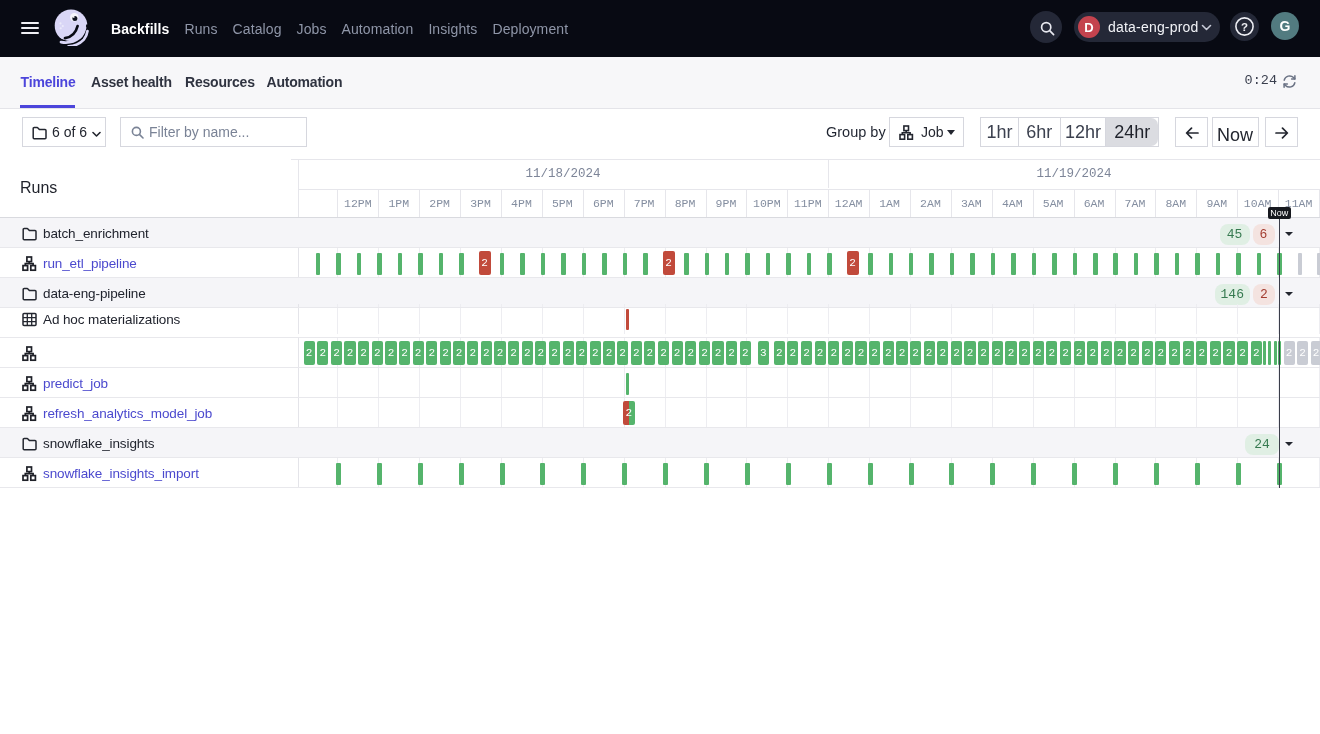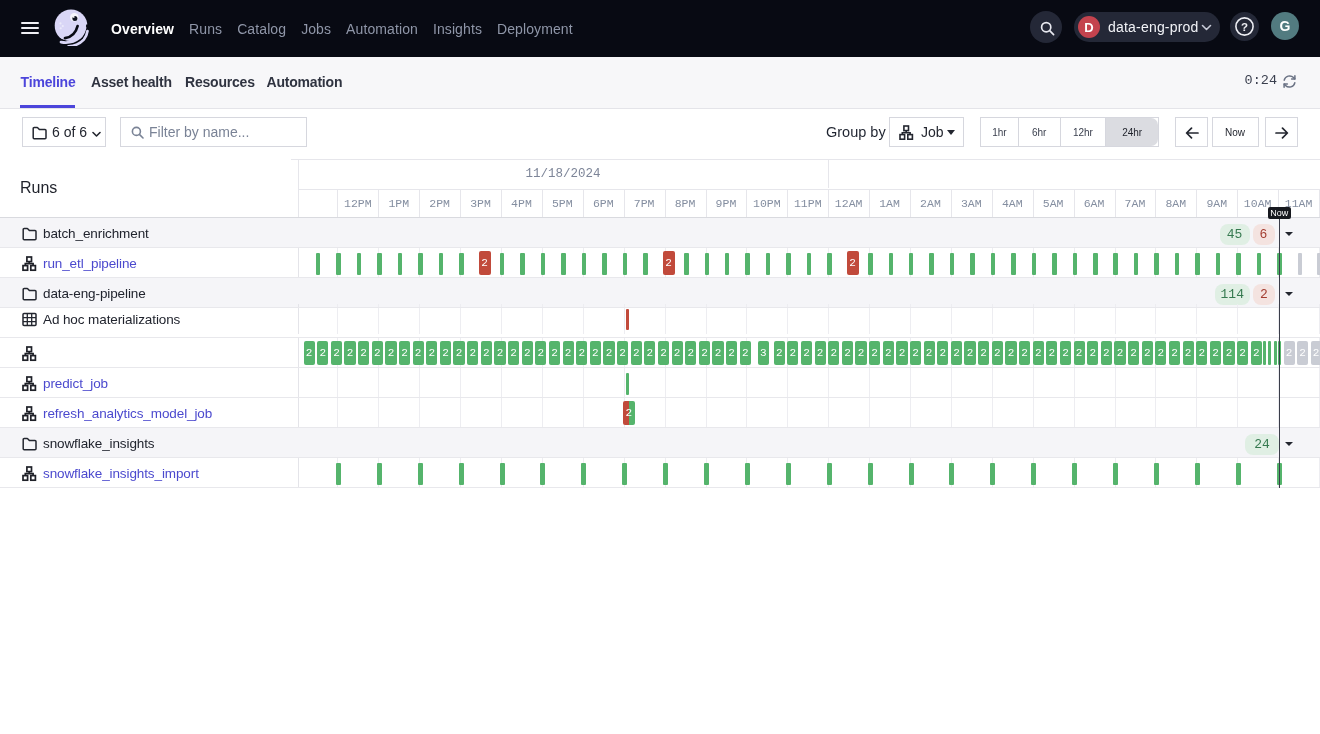--- a/index.html
+++ b/index.html
@@ -10,21 +10,21 @@
 .nav{position:absolute;top:0;height:57px;display:flex;align-items:center;gap:15px;left:111px}
 .nav a{font-size:14px;color:#8F96A8;text-decoration:none;letter-spacing:.1px}
 .nav a.on{color:#fff;font-weight:700}
 
 #tabbar{position:absolute;left:0;top:57px;width:1320px;height:51.5px;background:#F7F7F9;border-bottom:1px solid #E4E4E9}
 .tab{position:absolute;top:57px;height:50px;display:flex;align-items:center;font-size:14px;letter-spacing:-0.2px;font-weight:700;color:#2F3340}
 .tab.on{color:#4C45DB}
 #tabuline{position:absolute;top:105px;height:3px;background:#4C45DB}
 
 .btn{position:absolute;top:117px;height:30px;border:1px solid #D6D7DE;border-radius:0;background:#fff;
- display:flex;align-items:center;justify-content:center;font-size:10px;color:#23262F}
+ display:flex;align-items:flex-end;justify-content:center;font-size:18px;color:#23262F}
 .seg{display:flex;padding:0}
 .seg>div{height:28px;display:flex;align-items:center;justify-content:center;border-right:1px solid #D6D7DE;color:#3C414F}
 .seg>div:last-child{border-right:none;border-radius:0 7px 7px 0}
 .seg>div.on{background:#DBDCE1;color:#1F222B}
 
 .hdrline{position:absolute;background:#E6E6EB}
 .datelab{position:absolute;top:159px;height:29px;display:flex;align-items:center;justify-content:center;
  font-family:"Liberation Mono",monospace;font-size:12.5px;color:#7D8598}
 .tlab{position:absolute;top:189px;height:28px;display:flex;align-items:center;justify-content:center;
  font-family:"Liberation Mono",monospace;font-size:11.5px;color:#848EA0}
@@ -61,21 +61,21 @@
 <path d="M8 34.1 Q18.5 36.1 26.6 29.7 Q30.7 26 32 19.6" stroke="#D9D6F6" stroke-width="2.8" fill="none" stroke-linecap="round"></path>
 <path d="M15.5 38.4 Q25 37.8 30.8 31.6 Q33.7 28.3 34.5 23" stroke="#D9D6F6" stroke-width="2.7" fill="none" stroke-linecap="round"></path>
 <circle cx="21.3" cy="9.3" r="4.2" fill="#F6F5FD"></circle>
 <circle cx="21.9" cy="10.4" r="2.5" fill="#101322"></circle>
 <circle cx="20.7" cy="8.9" r="0.9" fill="#fff"></circle>
 <circle cx="7.5" cy="15.4" r="1.05" fill="#ECEBFA"></circle>
 <circle cx="9.8" cy="18.1" r="1.05" fill="#ECEBFA"></circle>
 <circle cx="7.7" cy="20.3" r="1.05" fill="#ECEBFA"></circle>
 </svg>
 <div class="nav">
-      <a class="on">Overview</a>
+      <a class="on">Backfills</a>
       <a>Runs</a>
       <a>Catalog</a>
       <a>Jobs</a>
       <a>Automation</a>
       <a>Insights</a>
       <a>Deployment</a>
     </div>
 <div class="abs" style="left:1030px;top:11px;width:32px;height:32px;border-radius:50%;background:#242837"></div>
 <svg class="abs" style="left:1039.5px;top:20.5px" width="15" height="15" viewBox="0 0 15 15" fill="none" xmlns="http://www.w3.org/2000/svg">
       <circle cx="6.2" cy="6.2" r="4.6" stroke="#E8E9F0" stroke-width="1.7"></circle>
@@ -143,20 +143,21 @@
 <div class="btn" style="left:1211.5px;width:47px">Now</div>
 <div class="btn" style="left:1265px;width:33px"></div>
 <svg class="abs" style="left:1274.5px;top:126.5px" width="14" height="12" viewBox="0 0 14 12" fill="none" xmlns="http://www.w3.org/2000/svg">
       <path d="M7.5 1.2 L12.4 6 L7.5 10.8 M12.2 6 H1" stroke="#23262F" stroke-width="1.7" fill="none" stroke-linecap="round" stroke-linejoin="round"></path>
     </svg>
 <div class="hdrline" style="left:291px;top:159px;width:1029px;height:1px"></div>
 <div class="hdrline" style="left:298px;top:159px;width:1px;height:58.5px"></div>
 <div class="hdrline" style="left:298px;top:188.5px;width:1022px;height:1px"></div>
 <div class="abs" style="left:20px;top:159px;height:58px;display:flex;align-items:center;font-size:16px;color:#1F222B">Runs</div>
 <div class="datelab" style="left:298px;width:530.2px">11/18/2024</div>
+<div class="datelab" style="left:828.2px;width:491.8px">11/19/2024</div>
 <div class="hdrline" style="left:828.2px;top:159px;width:1px;height:29px"></div>
 <div class="hdrline" style="left:337.4px;top:188.5px;width:1px;height:29px"></div>
 <div class="tlab" style="left:337.4px;width:40.9px">12PM</div>
 <div class="hdrline" style="left:378.3px;top:188.5px;width:1px;height:29px"></div>
 <div class="tlab" style="left:378.3px;width:40.9px">1PM</div>
 <div class="hdrline" style="left:419.2px;top:188.5px;width:1px;height:29px"></div>
 <div class="tlab" style="left:419.2px;width:40.9px">2PM</div>
 <div class="hdrline" style="left:460.1px;top:188.5px;width:1px;height:29px"></div>
 <div class="tlab" style="left:460.1px;width:40.9px">3PM</div>
 <div class="hdrline" style="left:501px;top:188.5px;width:1px;height:29px"></div>
@@ -293,21 +294,21 @@
       <div class="tick g" style="left:1256.6px;top:4.5px;width:4.5px;height:22px"></div>
       <div class="tick g" style="left:1277px;top:4.5px;width:4.5px;height:22px"></div>
       <div class="tick fut" style="left:1298px;top:4.5px;width:4px;height:22px"></div>
       <div class="tick fut" style="left:1317px;top:4.5px;width:4px;height:22px"></div>
     </div>
 <div class="row grp" style="top:278px">
       <svg class="abs" style="left:22px;top:8px" width="15" height="16" viewBox="0 0 15 16" fill="none" xmlns="http://www.w3.org/2000/svg">
         <path d="M1.2 4.6 v8.2 a1 1 0 0 0 1 1 h10.8 a1 1 0 0 0 1-1 V5.6 a1 1 0 0 0 -1-1 H7.4 L5.9 2.9 a1 1 0 0 0 -.7-.3 H2.2 a1 1 0 0 0 -1 1 z" stroke="#23262F" stroke-width="1.5" stroke-linejoin="round"></path>
       </svg>
       <div class="rowlab b">data-eng-pipeline</div>
-      <div class="pill ok" style="left:1215px;width:34.5px">114</div>
+      <div class="pill ok" style="left:1215px;width:34.5px">146</div>
       <div class="pill bad" style="left:1253px;width:22px">2</div>
       <div class="caret" style="left:1285px"></div>
     </div>
 <div class="row" style="top:304px">
       <div class="gline" style="left:298px;background:#E4E4E9"></div>
       <div class="gline" style="left:337.4px"></div>
       <div class="gline" style="left:378.3px"></div>
       <div class="gline" style="left:419.2px"></div>
       <div class="gline" style="left:460.1px"></div>
       <div class="gline" style="left:501px"></div>

